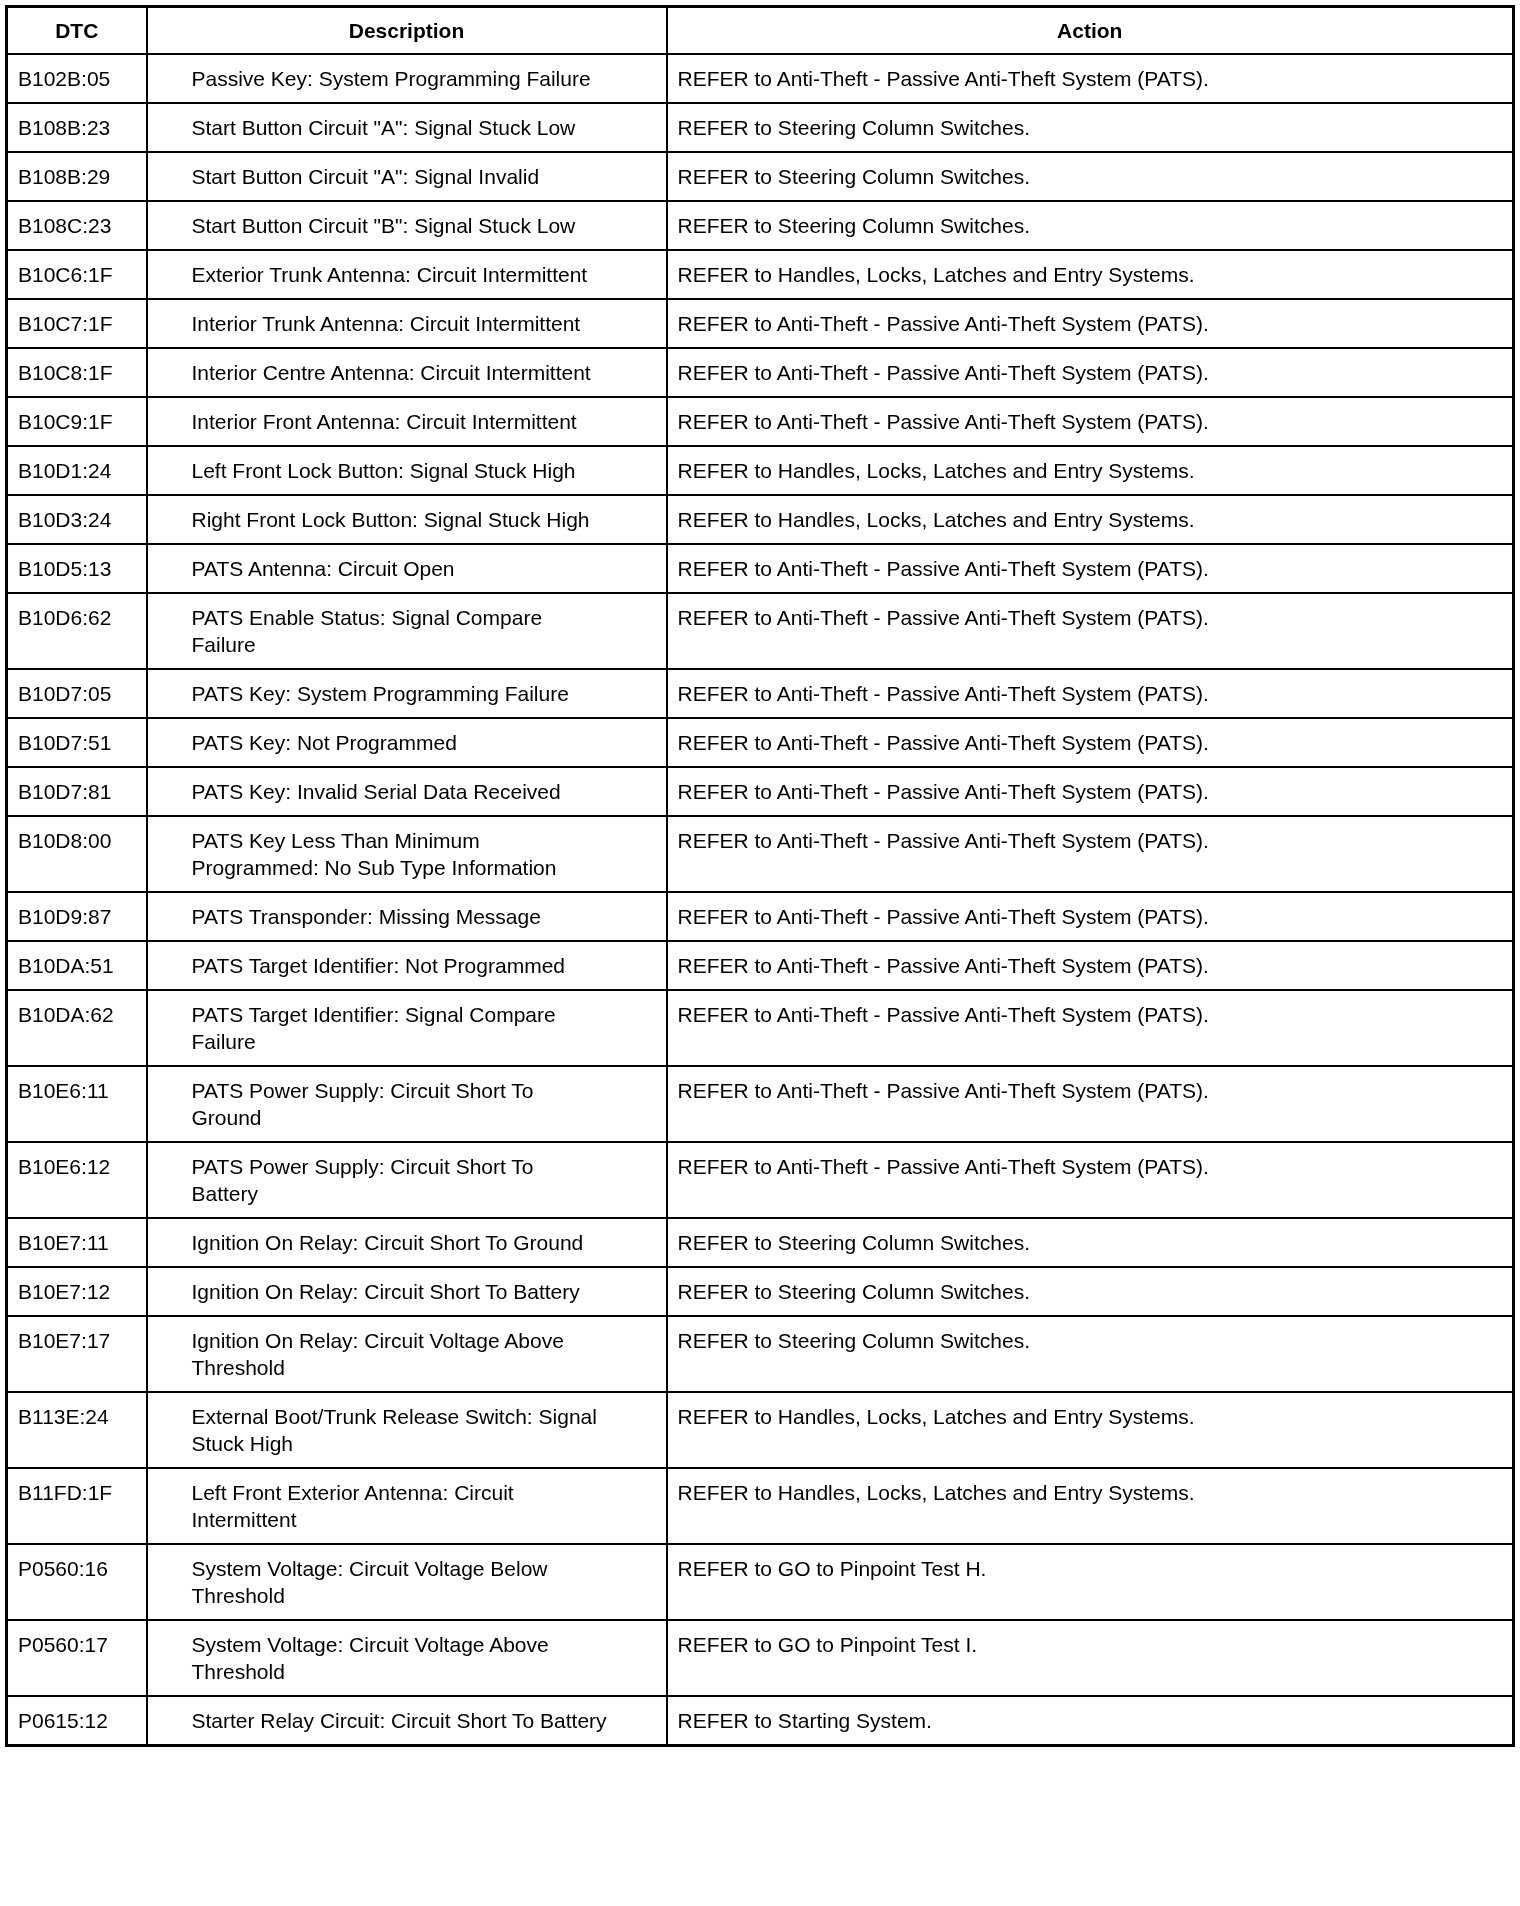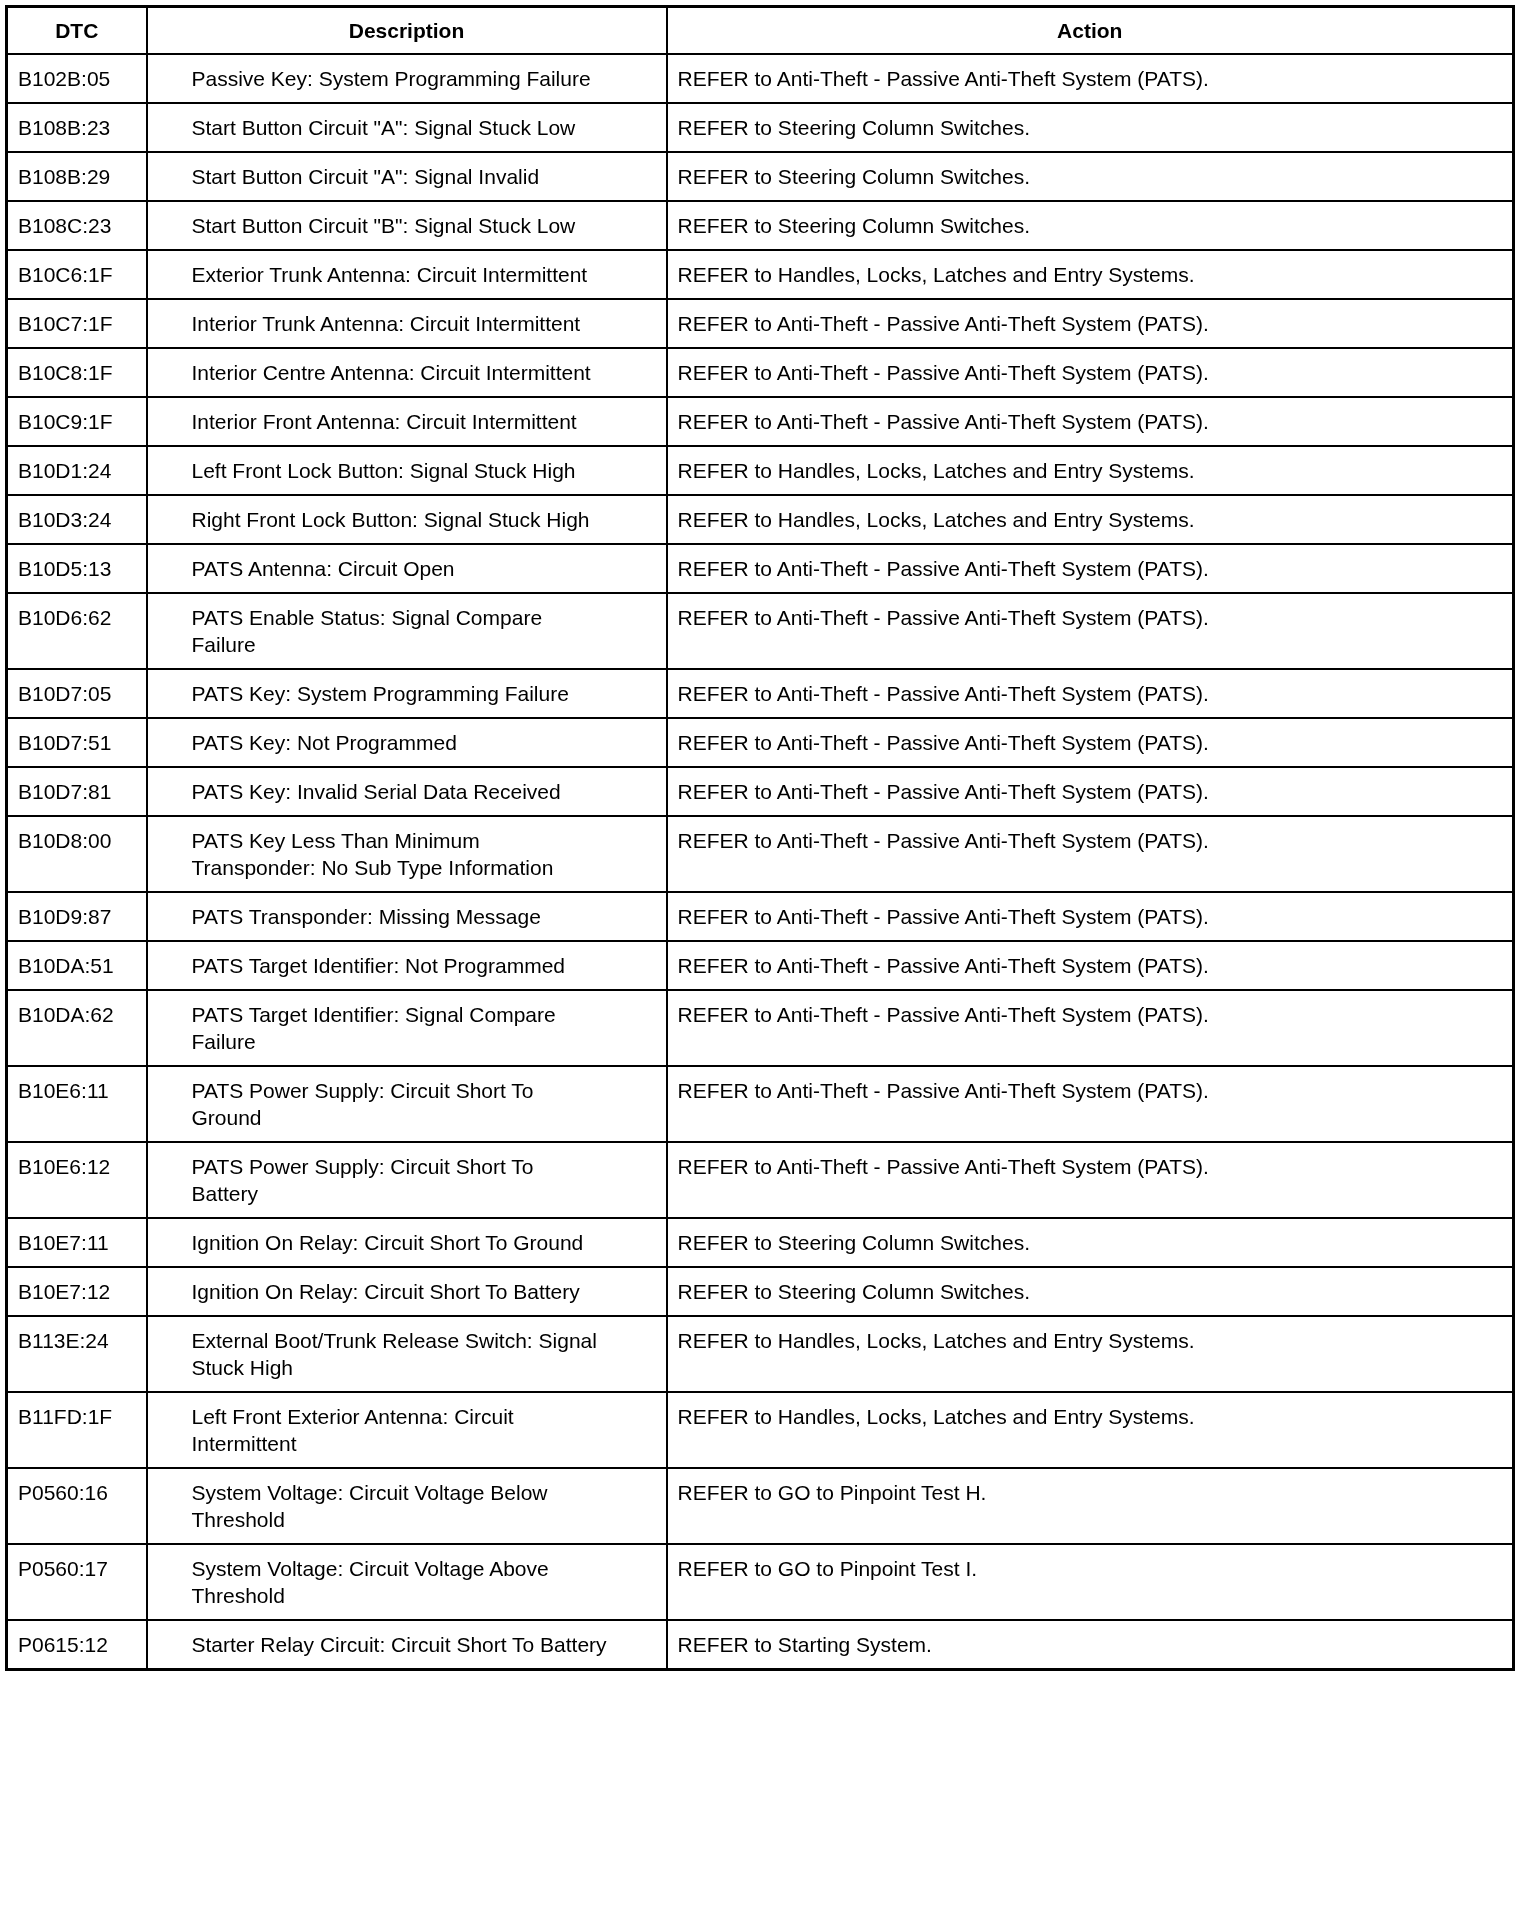--- a/index.html
+++ b/index.html
@@ -154,21 +154,21 @@
 
   <tr>
     <td class="dtc-cell">B10D7:81</td>
     <td class="desc-cell">PATS Key: Invalid Serial Data Received</td>
     <td class="action-cell"><span class="refer-bold">REFER</span><span> to Anti-Theft - Passive Anti-Theft System (PATS).</span></td>
   </tr>
 
   <tr>
     <td class="dtc-cell">B10D8:00</td>
     <td class="desc-cell">PATS Key Less Than Minimum
-Transponder: No Sub Type Information</td>
+Programmed: No Sub Type Information</td>
     <td class="action-cell"><span class="refer-bold">REFER</span><span> to Anti-Theft - Passive Anti-Theft System (PATS).</span></td>
   </tr>
 
   <tr>
     <td class="dtc-cell">B10D9:87</td>
     <td class="desc-cell">PATS Transponder: Missing Message</td>
     <td class="action-cell"><span class="refer-bold">REFER</span><span> to Anti-Theft - Passive Anti-Theft System (PATS).</span></td>
   </tr>
 
   <tr>
@@ -204,20 +204,26 @@
     <td class="action-cell"><span class="refer-bold">REFER</span><span> to Steering Column Switches.</span></td>
   </tr>
 
   <tr>
     <td class="dtc-cell">B10E7:12</td>
     <td class="desc-cell">Ignition On Relay: Circuit Short To Battery</td>
     <td class="action-cell"><span class="refer-bold">REFER</span><span> to Steering Column Switches.</span></td>
   </tr>
 
 
+  <tr>
+    <td class="dtc-cell">B10E7:17</td>
+    <td class="desc-cell">Ignition On Relay: Circuit Voltage Above
+Threshold</td>
+    <td class="action-cell"><span class="refer-bold">REFER</span><span> to Steering Column Switches.</span></td>
+  </tr>
 
   <tr>
     <td class="dtc-cell">B113E:24</td>
     <td class="desc-cell">External Boot/Trunk Release Switch: Signal
 Stuck High</td>
     <td class="action-cell"><span class="refer-bold">REFER</span><span> to Handles, Locks, Latches and Entry Systems.</span></td>
   </tr>
 
   <tr>
     <td class="dtc-cell">B11FD:1F</td>

